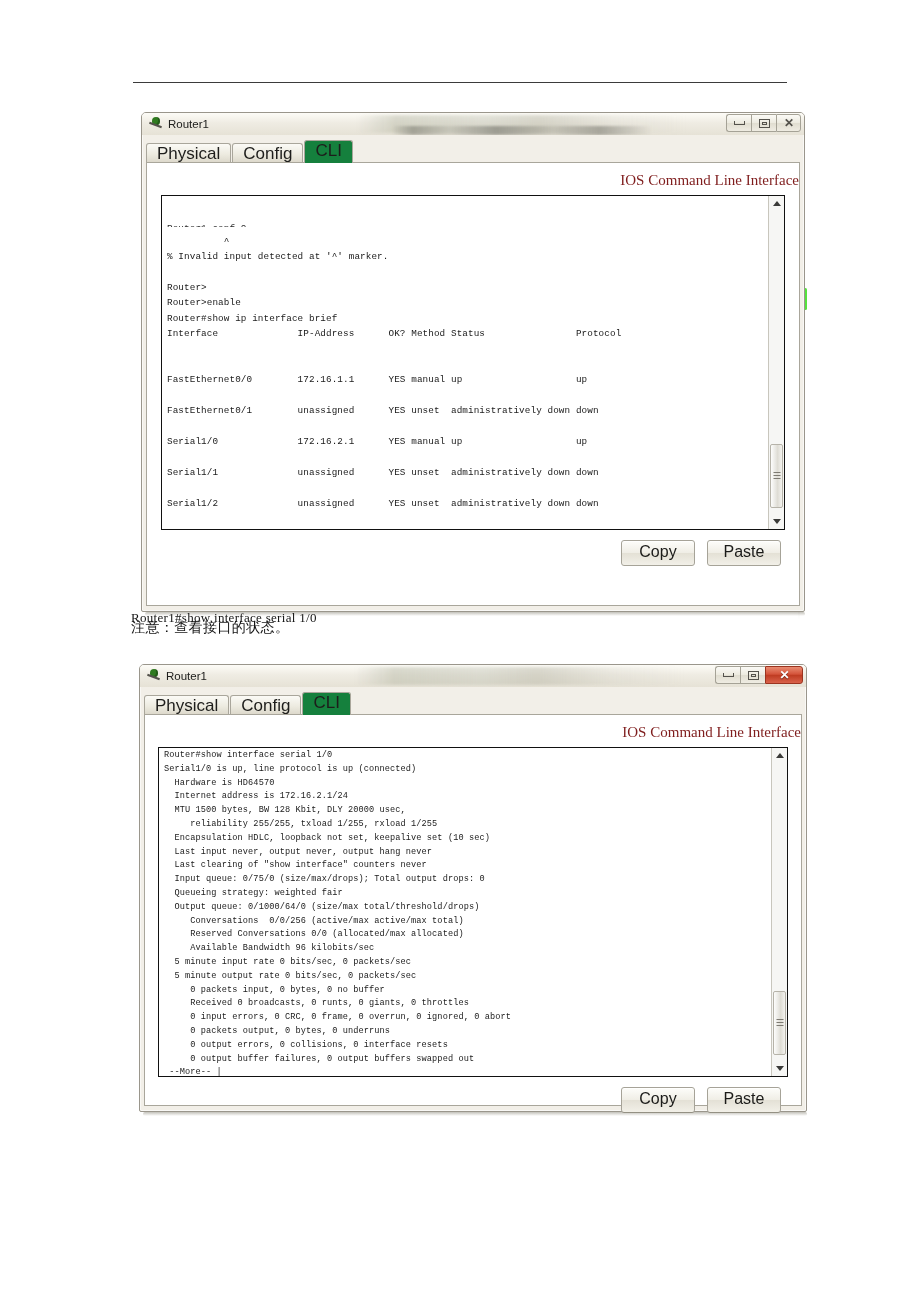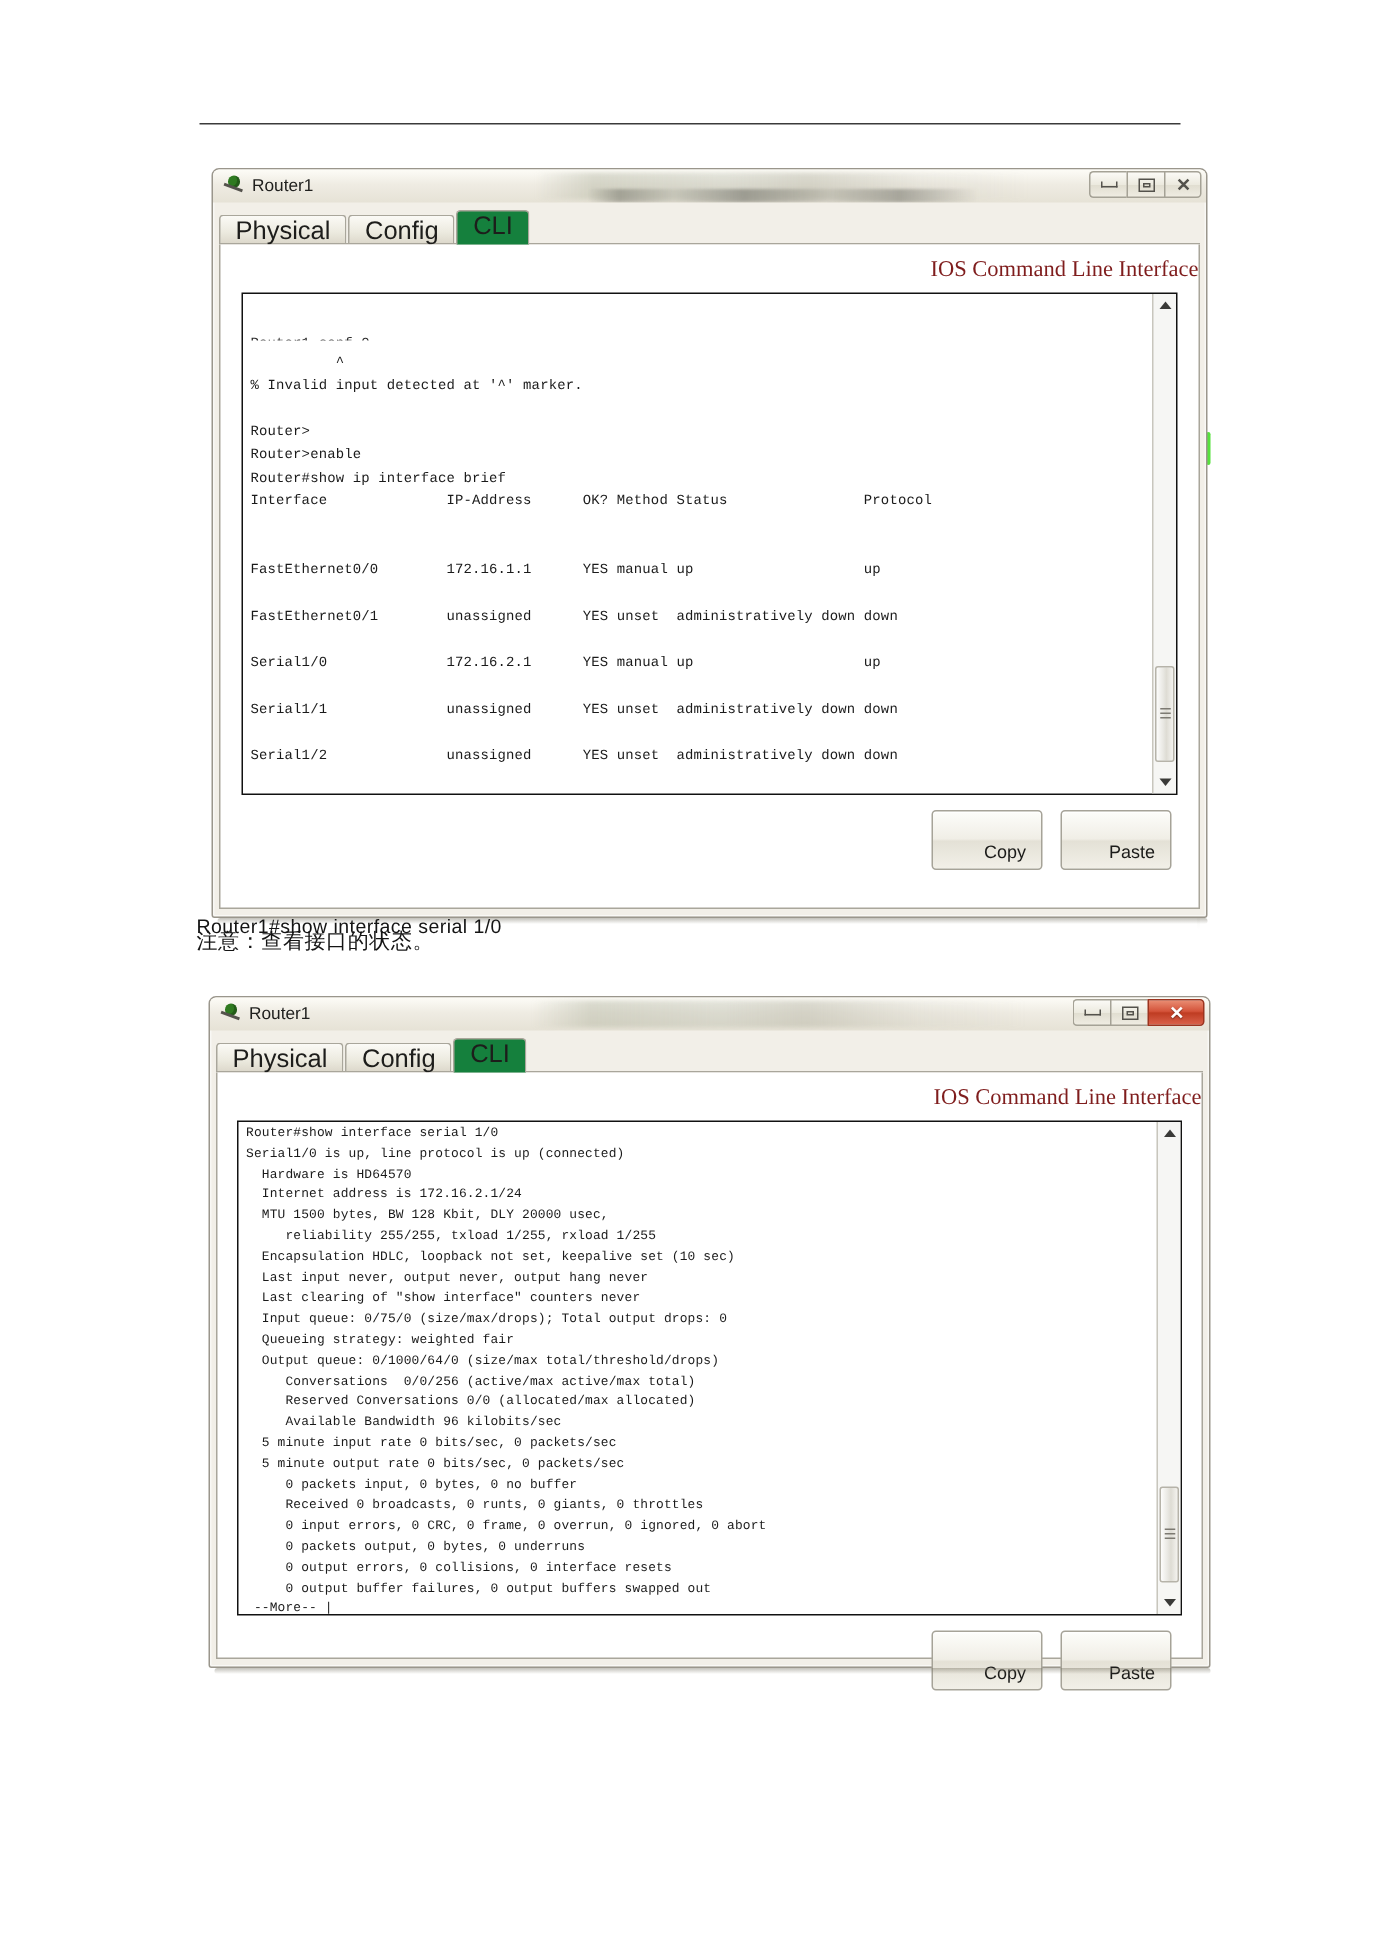--- a/index.html
+++ b/index.html
@@ -285,46 +285,46 @@
   }
   
   .btnrow {
     display: flex;
     justify-content: flex-end;
     gap: 12px;
     padding: 10px 18px 12px 0;
   }
   .btn {
     font-family: "Liberation Sans", sans-serif;
-    font-size: 12px;
+    font-size: 16px;
     color: #1b1b19;
     min-width: 74px;
-    text-align: right;
-    padding: 20px 10px 4px 10px;
+    text-align: center;
+    padding: 2px 10px 4px 10px;
     border: 1px solid #a6a398;
     border-radius: 3px;
     background: linear-gradient(to bottom, #fdfdfa 0%, #f0eee6 48%, #e4e1d6 52%, #f2f0e8 100%);
     box-shadow: 0 1px 0 rgba(255,255,255,0.8) inset;
     box-sizing: border-box;
   }
   
   .prose-cn {
     position: absolute;
     left: 131px;
     top: 619px;
     font-family: "DejaVu Sans", sans-serif;
     font-size: 14px;
     color: #141414;
     letter-spacing: 0.4px;
   }
   .prose-mono {
     position: absolute;
     left: 131px;
     top: 610px;
-    font-family: Liberation Sans, sans-serif;
+    font-family: Liberation Serif, serif;
     font-size: 13px;
     color: #141414;
     letter-spacing: 0.3px;
   }
   
   .green-mark {
     position: absolute;
     left: 804px;
     top: 288px;
     width: 3px;

